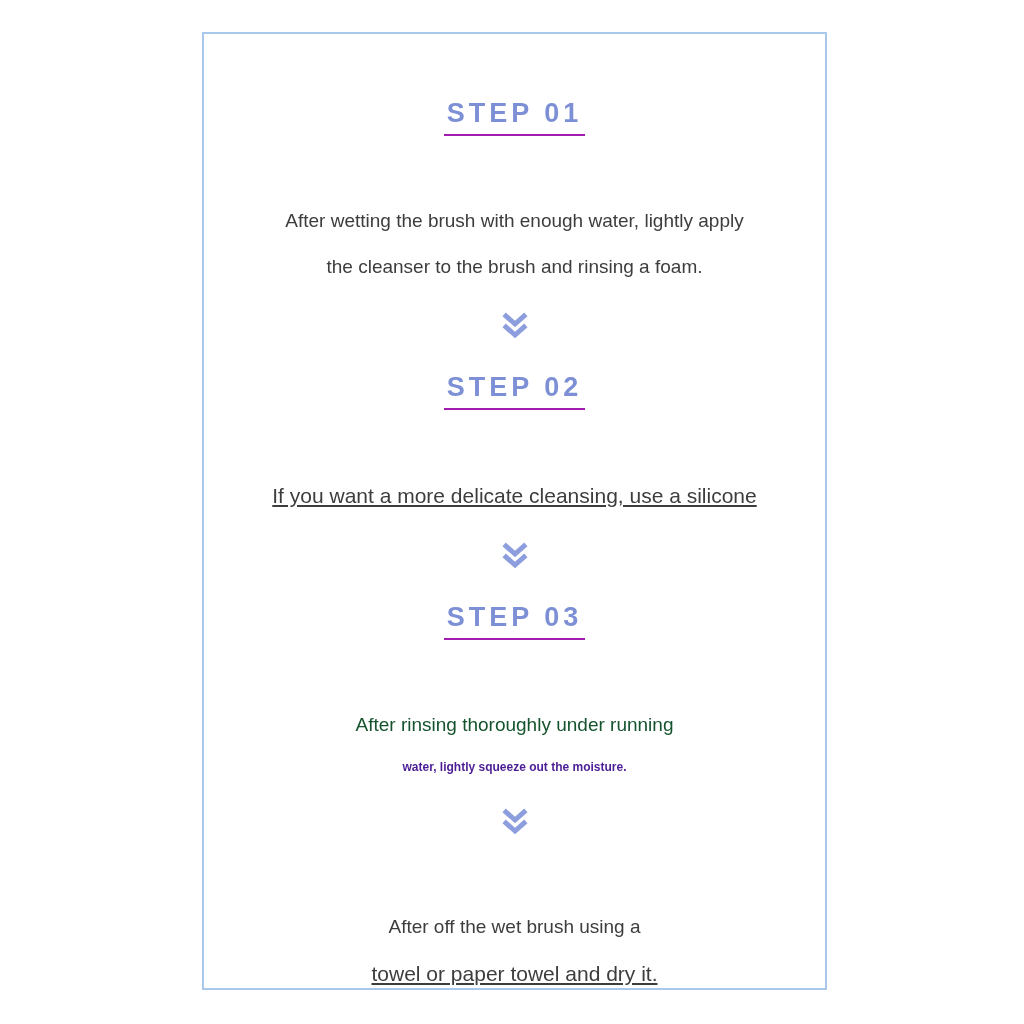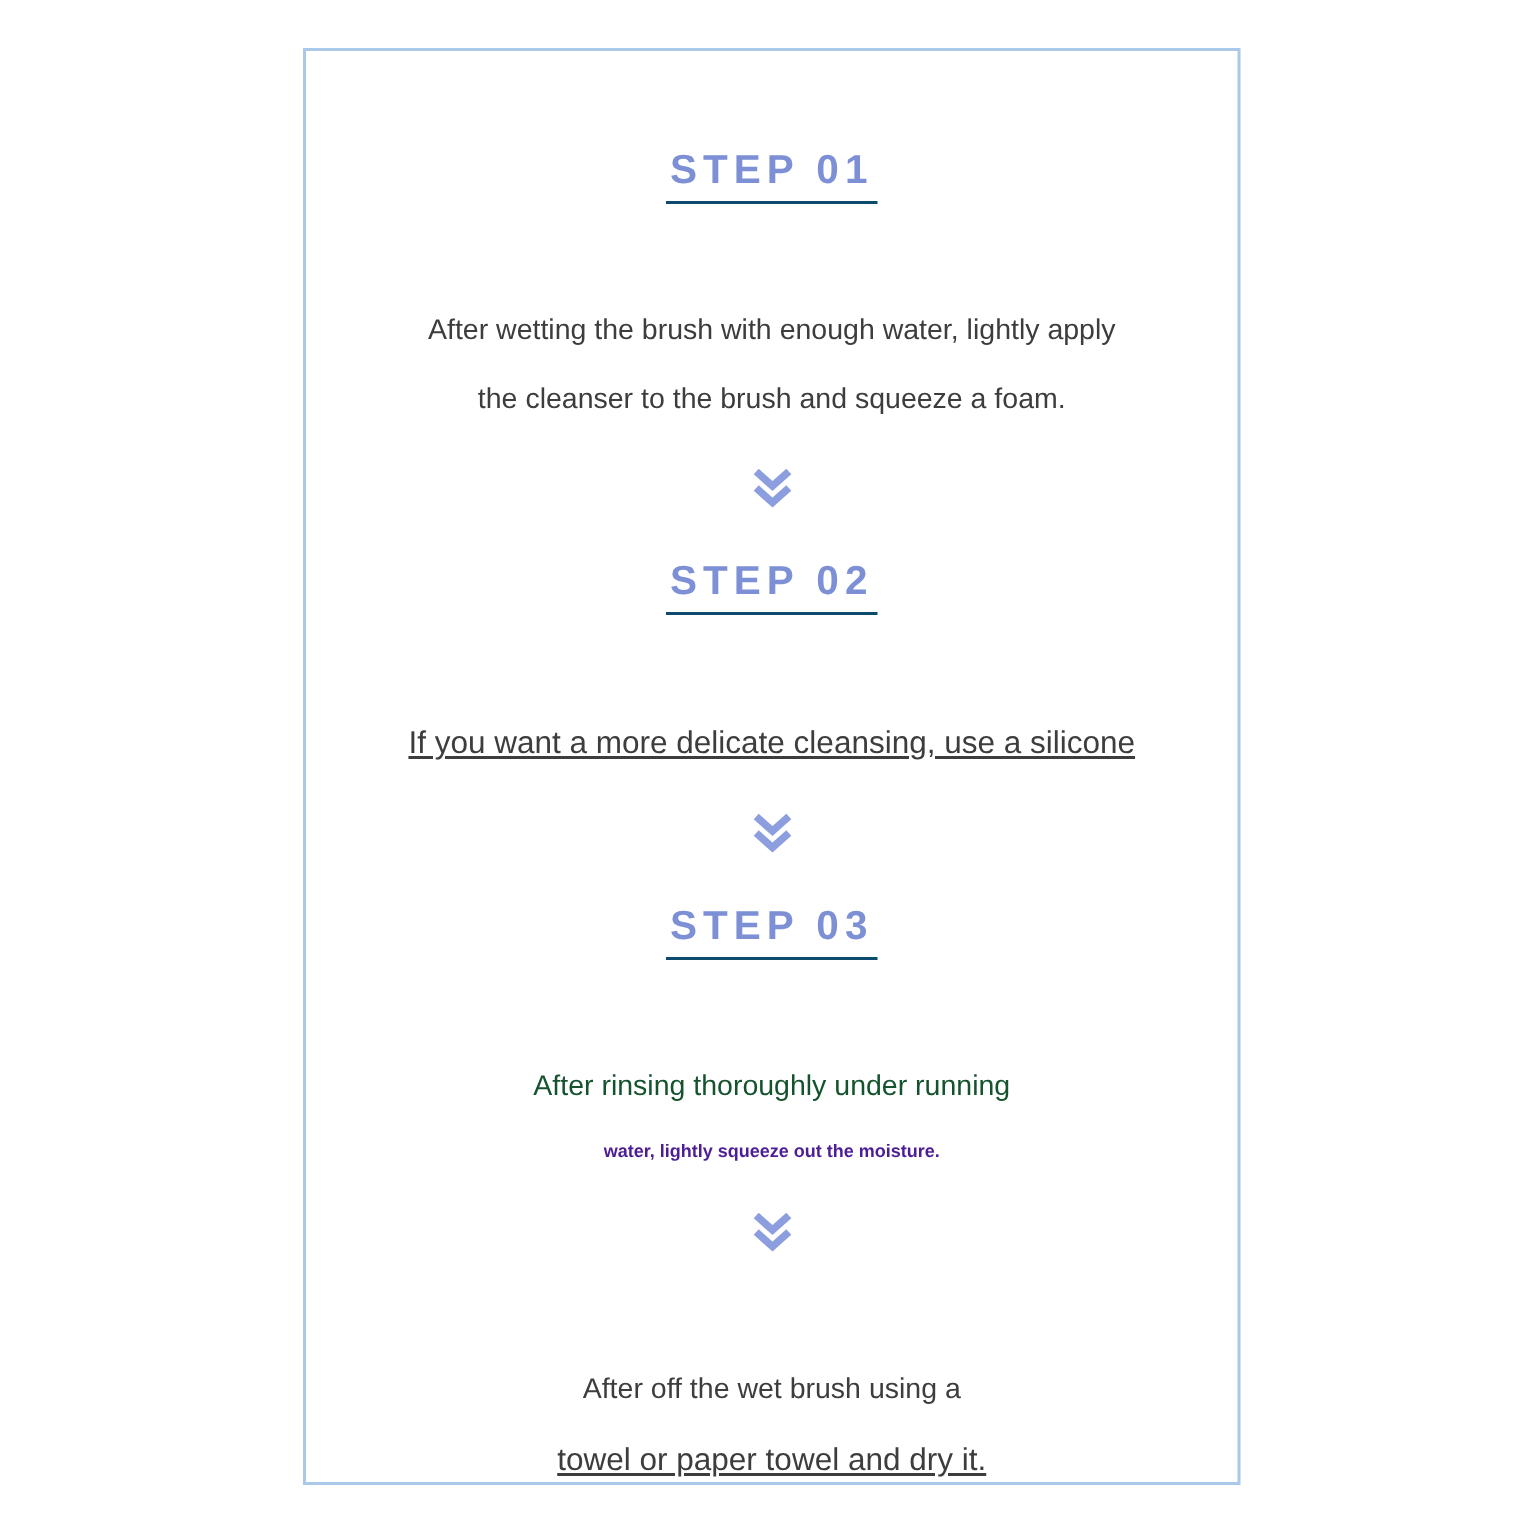--- a/index.html
+++ b/index.html
@@ -28,21 +28,21 @@
     display: flex;
     flex-direction: column;
     align-items: center;
   }
   .step-title {
     display: inline-block;
     font-size: 27px;
     font-weight: bold;
     letter-spacing: 4px;
     color: #7d90d6;
-    border-bottom: 2px solid #0c4a6e;
+    border-bottom: 2px solid #a21caf;
     padding: 0 3px 5px 3px;
     margin-bottom: 26px;
     white-space: nowrap;
   }
   .line {
     color: #3d3d3d;
     white-space: nowrap;
     margin-top: 48px;
   }
   .line + .line { margin-top: 24px; }
@@ -57,21 +57,21 @@
   .sep svg { display: block; }
 </style>
 </head>
 <body>
 
 <div class="card">
 
   <section class="step">
     <h2 class="step-title">STEP 01</h2>
     <p class="line t-md">After wetting the brush with enough water, lightly apply</p>
-    <p class="line t-md">the cleanser to the brush and squeeze a foam.</p>
+    <p class="line t-md">the cleanser to the brush and rinsing a foam.</p>
   </section>
 
   <div class="sep">
     <svg width="28" height="32" viewBox="0 0 28 32" aria-hidden="true">
       <path d="M5 4 L14 12 L23 4" stroke="#8d9ede" stroke-width="5" fill="none" stroke-linecap="square"></path>
       <path d="M5 15 L14 23 L23 15" stroke="#8d9ede" stroke-width="5" fill="none" stroke-linecap="square"></path>
     </svg>
   </div>
 
   <section class="step">

